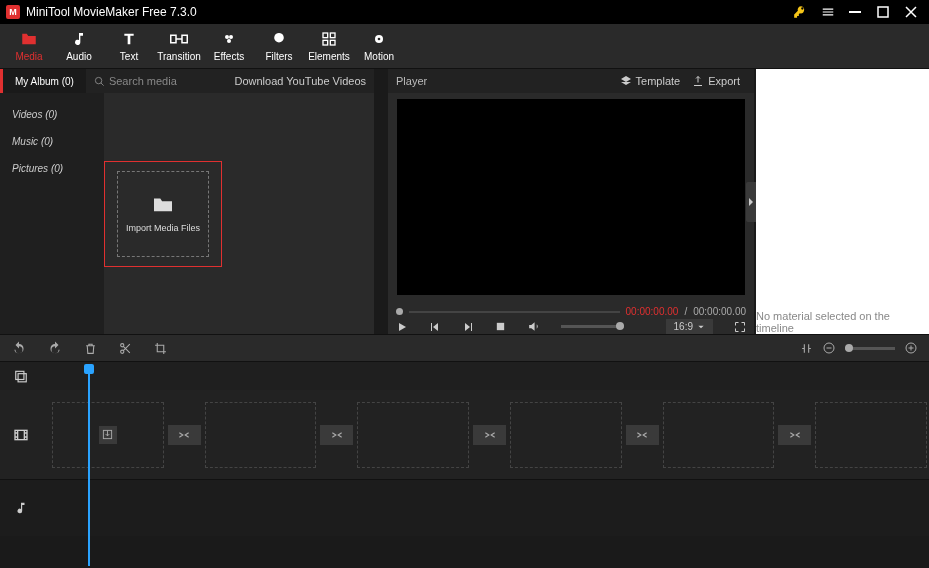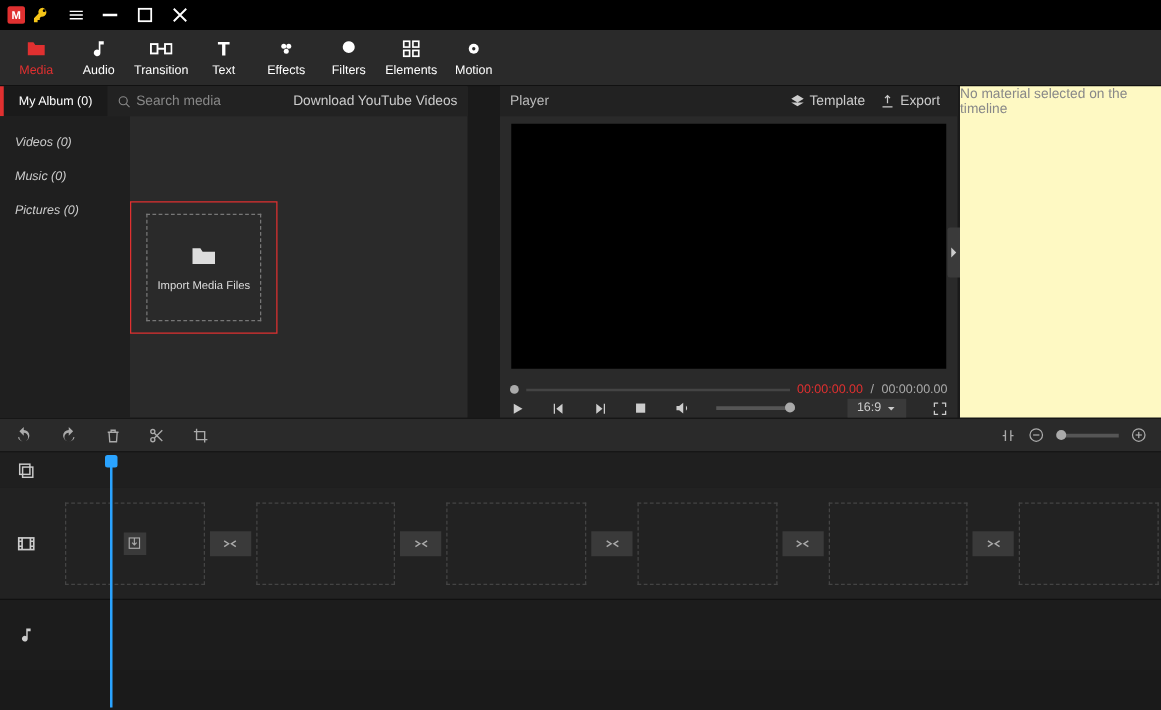--- a/index.html
+++ b/index.html
@@ -127,21 +127,20 @@
     cursor: pointer;
   }
   .import-label { font-size: 9px; color: #ddd; }
 
   
   .player-panel {
     width: 366px;
     background: #2a2a2a;
     display: flex; flex-direction: column;
     margin-right: 2px;
-    margin-left: 12px;
   }
   .player-head {
     height: 24px;
     display: flex; align-items: center;
     padding: 0 8px;
     background: #222;
   }
   .player-title { flex:1; color: #bbb; }
   .player-head-btn {
     display: flex; align-items:center; gap: 4px;
@@ -178,22 +177,22 @@
   .spacer { flex:1; }
   .aspect-box {
     background:#3a3a3a; padding:2px 8px;
     display:flex; align-items:center; gap:4px;
     color:#ccc; font-size:10px; cursor:pointer;
   }
 
   
   .inspector {
     flex:1;
-    background: #fef9c3;
-    display:flex; align-items:flex-start; justify-content:center;
+    background: #ffffff;
+    display:flex; align-items:flex-end; justify-content:center;
     position:relative;
     color:#888;
     font-size:11px;
   }
   .collapse-tab {
     position:absolute; left:-10px; top:50%; transform:translateY(-50%);
     width:10px; height:40px;
     background:#3a3a3a;
     display:flex; align-items:center; justify-content:center;
     color:#ccc; cursor:pointer;
@@ -282,20 +281,21 @@
   .tl-audio { height: 56px; background:#1c1c1c; display:flex; }
   .tl-audio .tl-left { align-items:center; }
 
   svg { display:block; }
 </style>
 </head>
 <body>
 
 <div class="titlebar">
   <div class="app-logo">M</div>
+  <div class="app-title">MiniTool MovieMaker Free 7.3.0</div>
   <div class="titlebar-right">
     <span class="titlebar-icon key-icon">
       <svg width="14" height="14" viewBox="0 0 24 24">
           <path d="M14 2a6 6 0 00-5.65 8L2 16.35V22h5v-3h3v-3l1.65-1.65A6 6 0 1014 2zm2 6a2 2 0 110-4 2 2 0 010 4z"></path>
         </svg>
     </span>
     <span class="titlebar-icon">
       <svg width="14" height="14" viewBox="0 0 24 24" fill="#fff">
           <path d="M3 6h18v2H3zM3 11h18v2H3zM3 16h18v2H3z"></path>
         </svg>
@@ -330,35 +330,35 @@
   <div class="tab">
     <span class="tab-icon">
         <svg width="16" height="16" viewBox="0 0 24 24" fill="#fff">
           <path d="M12 3v10.55A4 4 0 1014 17V7h4V3z"></path>
         </svg>
       </span>
     <span class="tab-label">Audio</span>
   </div>
   <div class="tab">
     <span class="tab-icon">
+        <svg width="16" height="16" viewBox="0 0 24 24" fill="#fff">
+          <path d="M5 4h14v3h-5v13h-4V7H5z"></path>
+        </svg>
+      </span>
+    <span class="tab-label">Text</span>
+  </div>
+  <div class="tab">
+    <span class="tab-icon">
         <svg width="18" height="14" viewBox="0 0 24 16" fill="none" stroke="#fff" stroke-width="2">
           <rect x="1" y="3" width="7" height="10"></rect>
           <rect x="16" y="3" width="7" height="10"></rect>
           <path d="M8 8h8"></path>
         </svg>
       </span>
     <span class="tab-label">Transition</span>
-  </div>
-  <div class="tab">
-    <span class="tab-icon">
-        <svg width="16" height="16" viewBox="0 0 24 24" fill="#fff">
-          <path d="M5 4h14v3h-5v13h-4V7H5z"></path>
-        </svg>
-      </span>
-    <span class="tab-label">Text</span>
   </div>
   <div class="tab">
     <span class="tab-icon">
         <svg width="16" height="16" viewBox="0 0 24 24" fill="#fff">
           <circle cx="9" cy="9" r="3"></circle>
           <circle cx="15" cy="9" r="3"></circle>
           <circle cx="12" cy="15" r="3"></circle>
         </svg>
       </span>
     <span class="tab-label">Effects</span>

